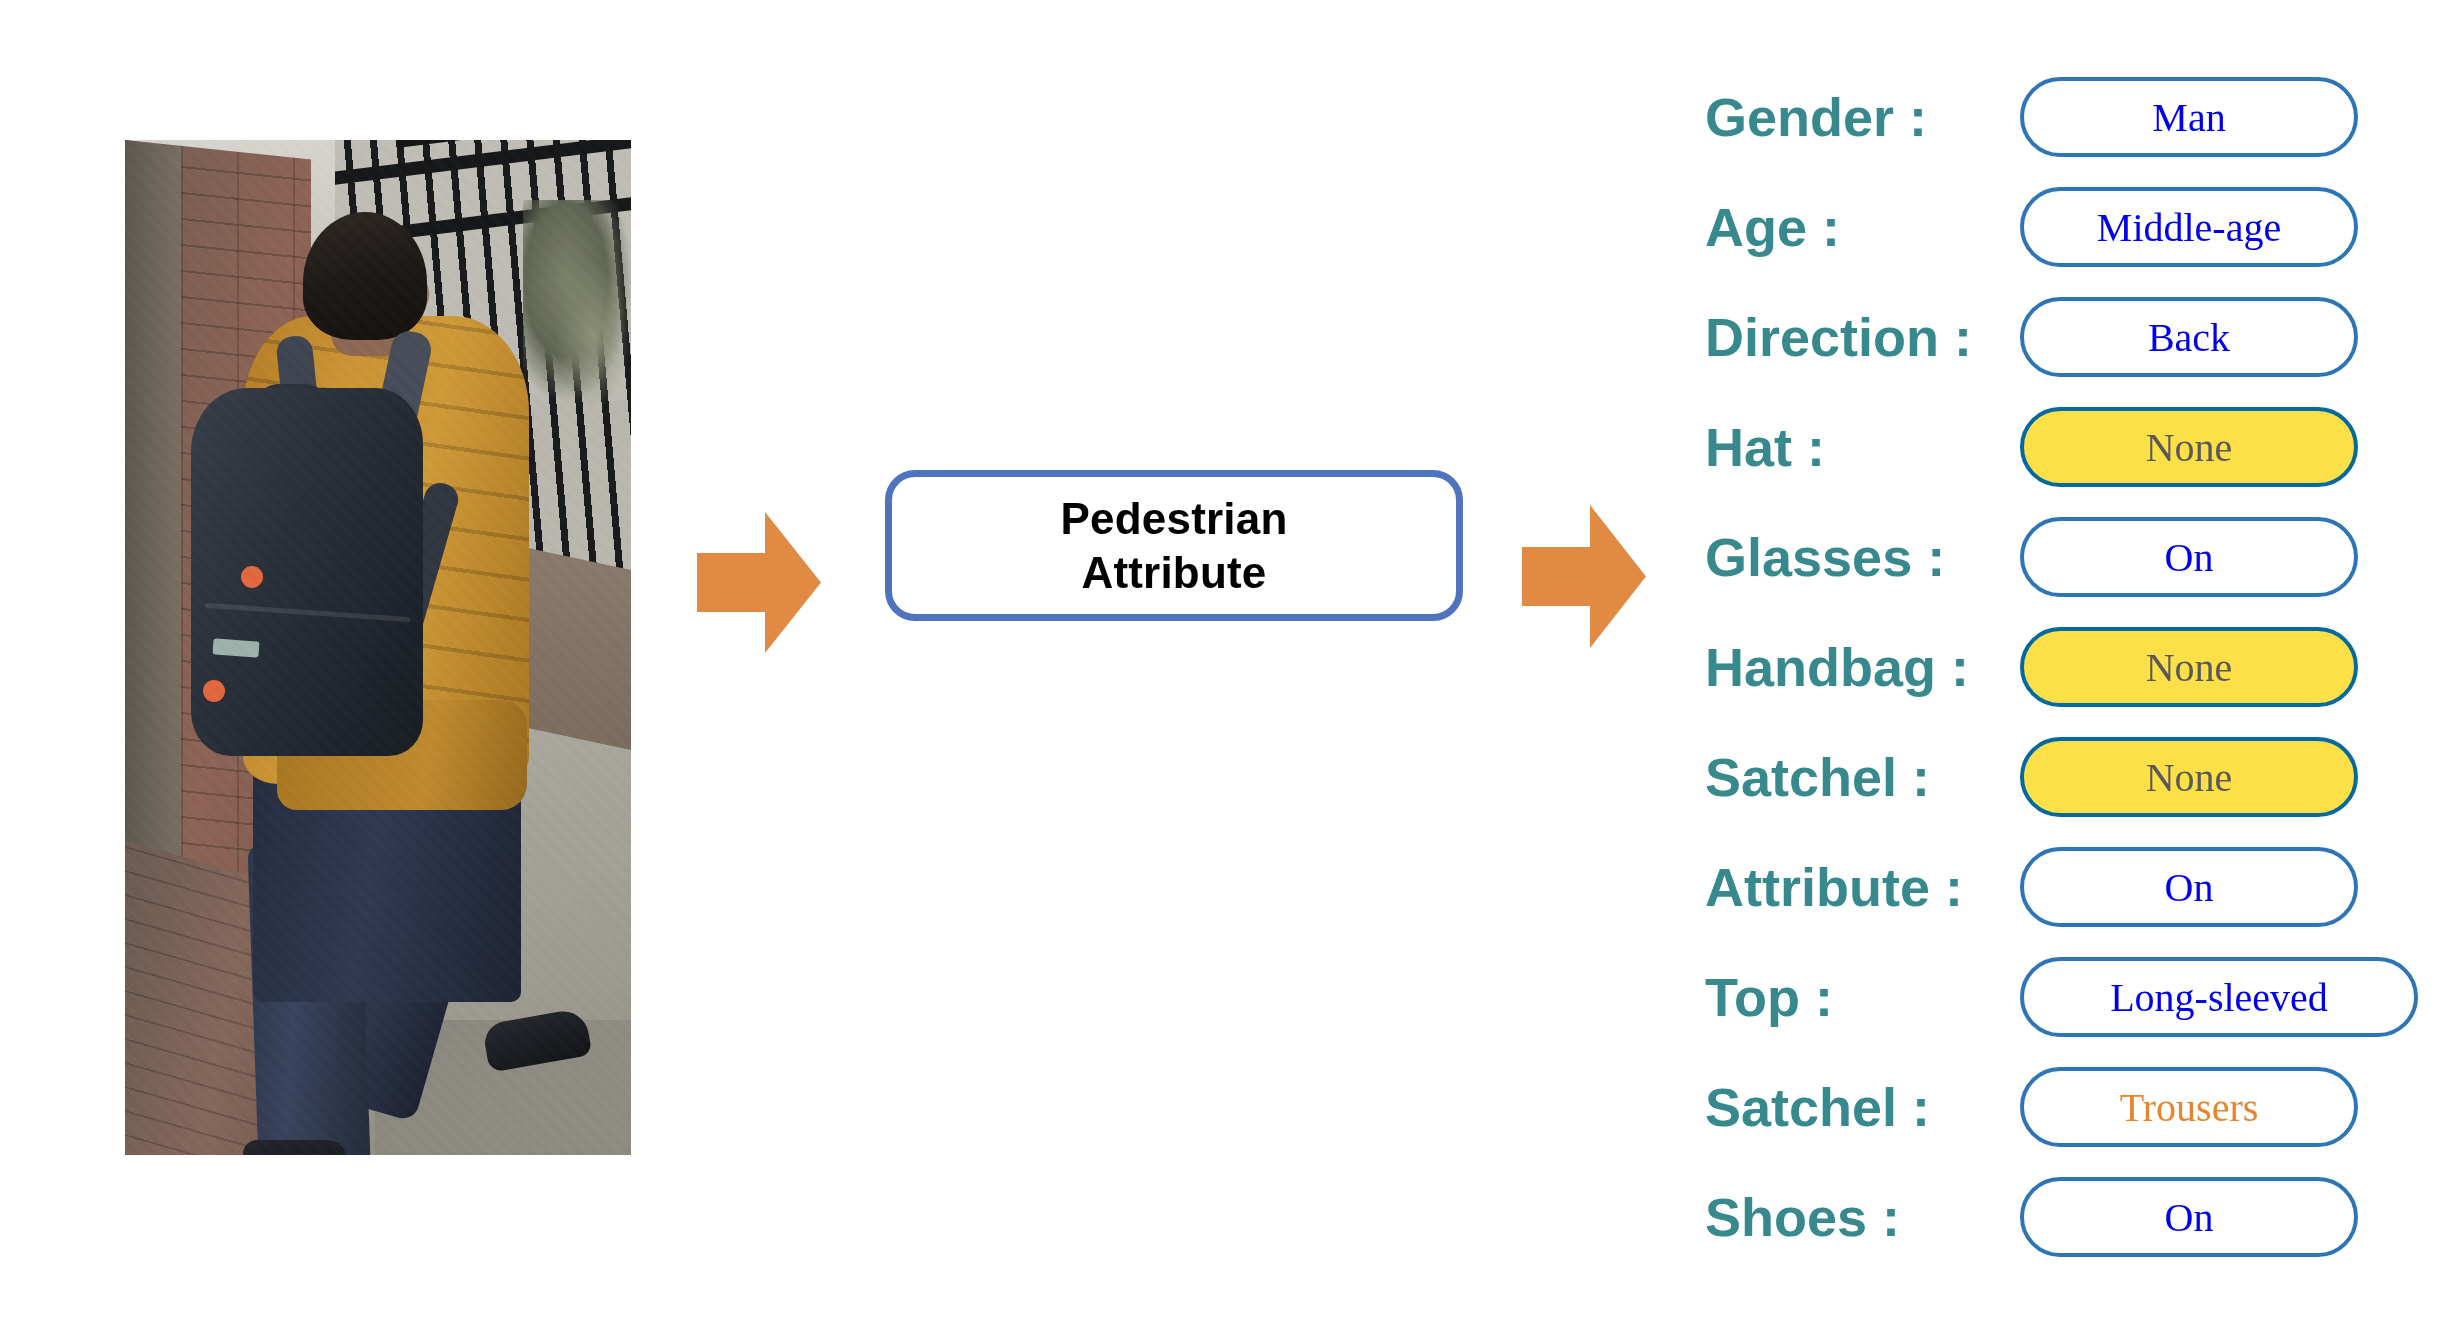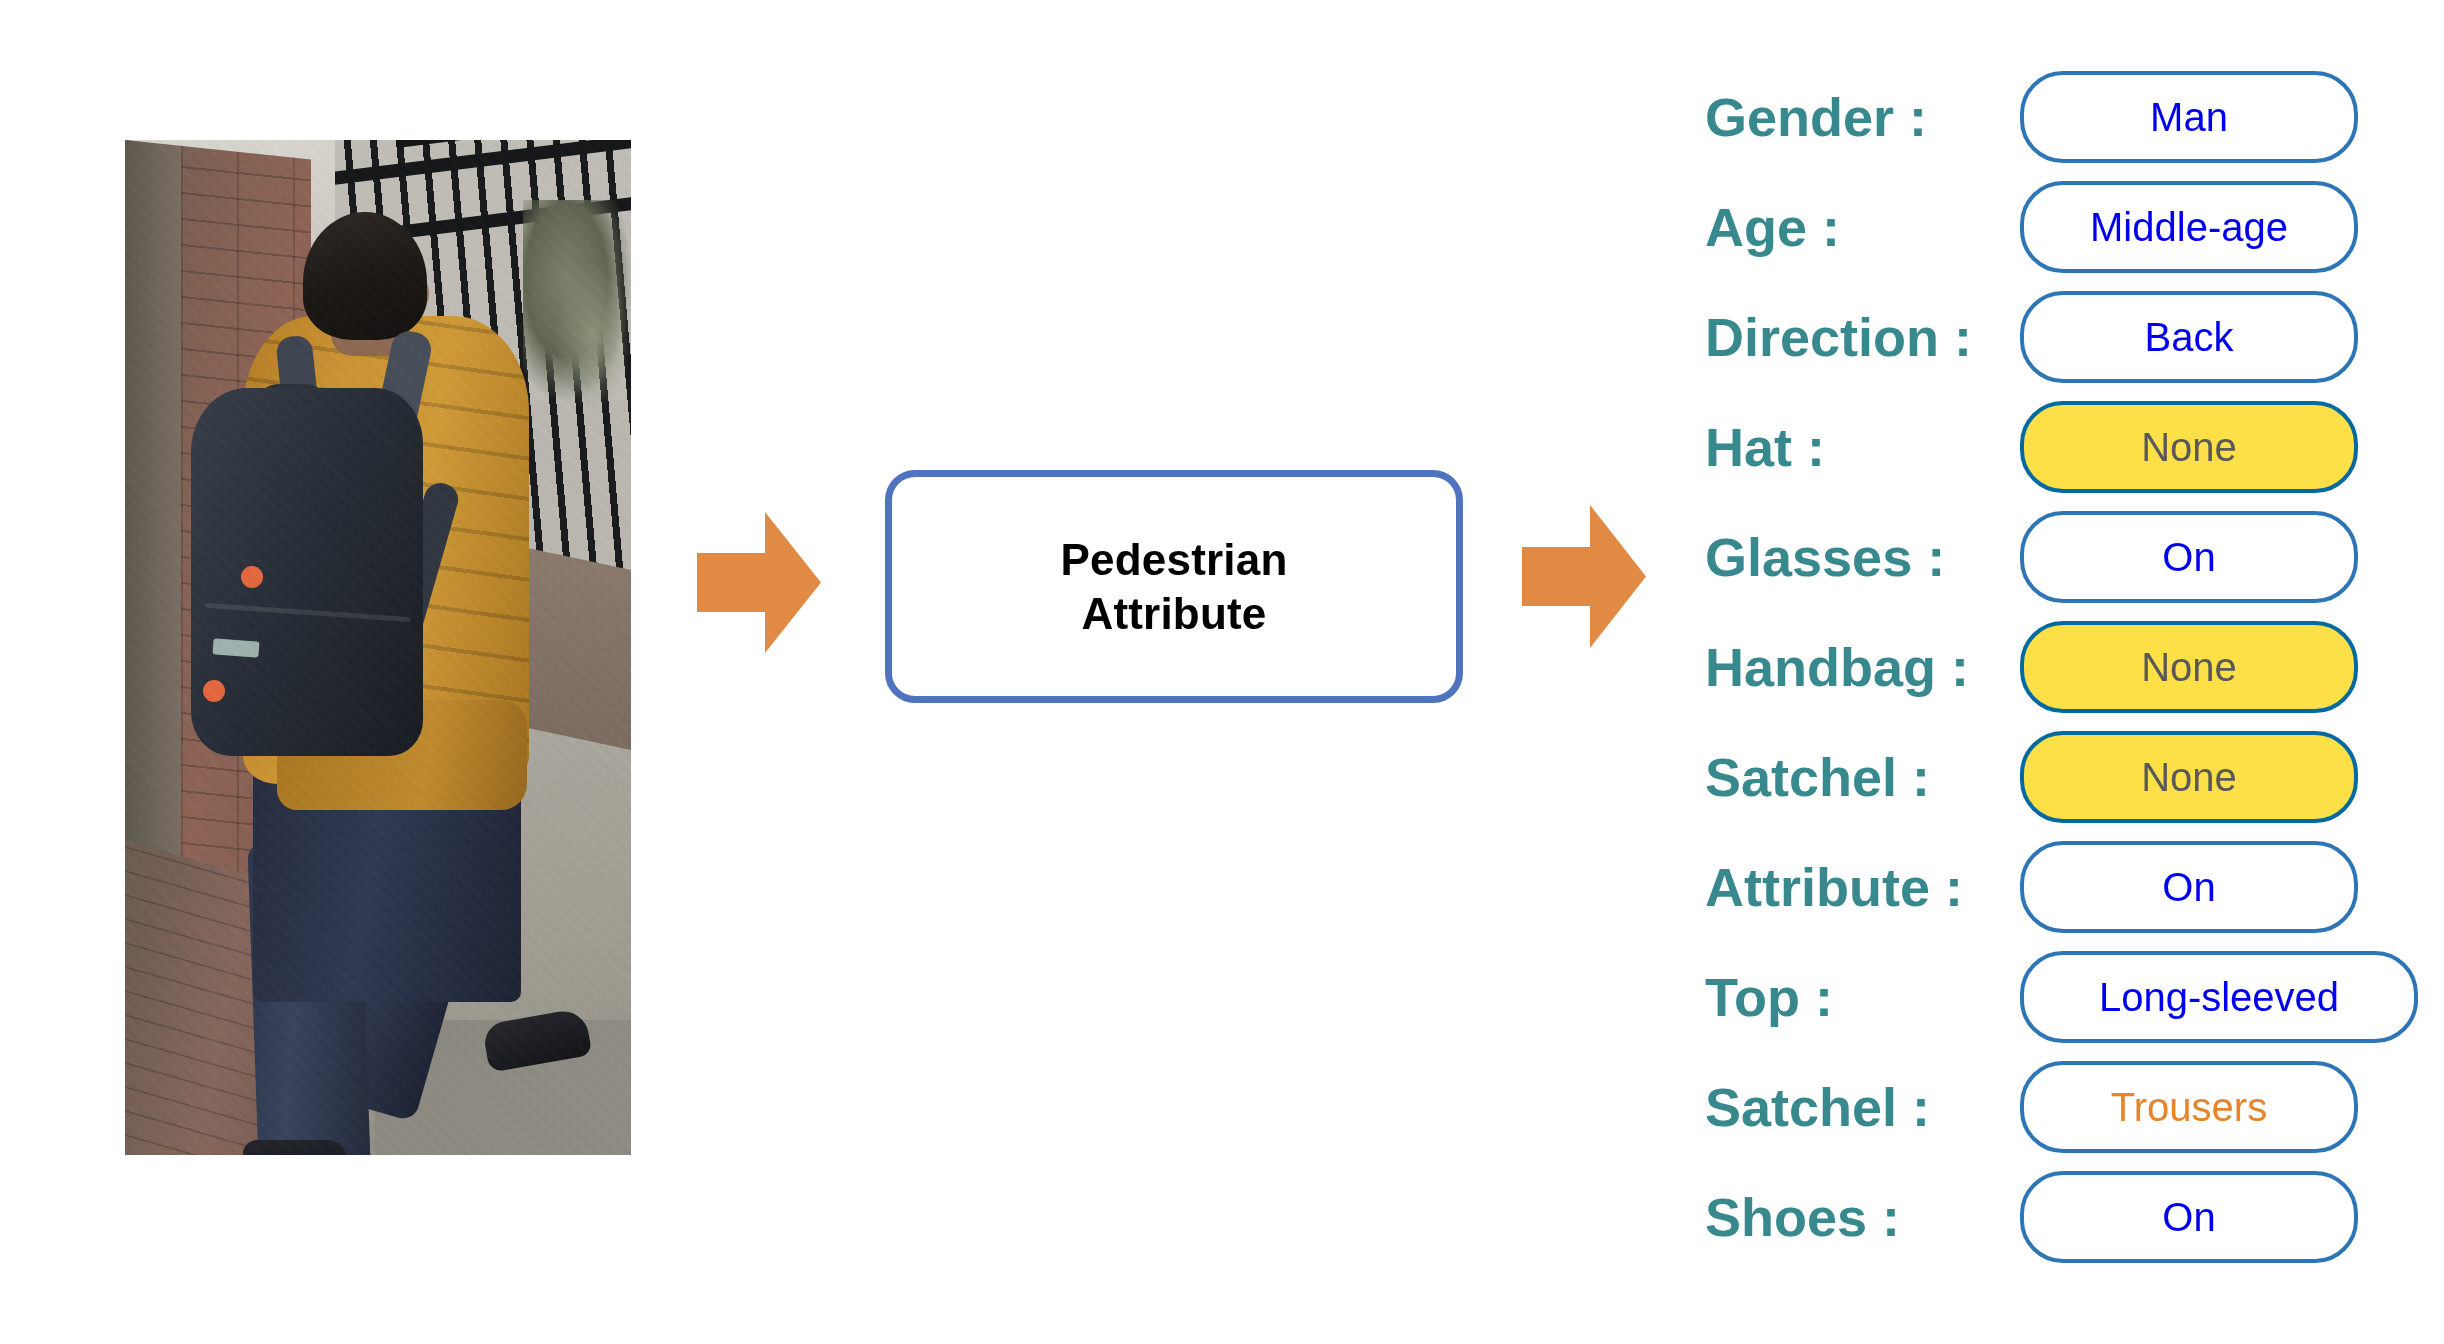--- a/index.html
+++ b/index.html
@@ -252,21 +252,21 @@
     position: absolute;
   }
   .arrow svg { display: block; }
 
   
   #process-box {
     position: absolute;
     left: 885px;
     top: 470px;
     width: 578px;
-    height: 233px;
+    height: 151px;
     box-sizing: border-box;
     border: 7px solid #4F73BE;
     border-radius: 30px;
     background: #ffffff;
     display: flex;
     flex-direction: column;
     align-items: center;
     justify-content: center;
   }
   .box-line {
@@ -298,27 +298,28 @@
     color: #37898D;
     white-space: nowrap;
   }
   .attr-pill {
     position: absolute;
     left: 315px;
     top: 50%;
     transform: translateY(-50%);
     box-sizing: border-box;
     width: 338px;
-    height: 92px;
+    height: 80px;
     border-radius: 43px;
     display: flex;
     align-items: center;
     justify-content: center;
     font-size: 40px;
     white-space: nowrap;
+    font-family: Liberation Serif, serif;
   }
   .attr-pill.state-on {
     background: #ffffff;
     border: 4px solid #2E75B6;
     color: #0000EE;
   }
   .attr-pill.state-none {
     background: #fde047;
     border: 4px solid #0369a1;
     color: #595959;

